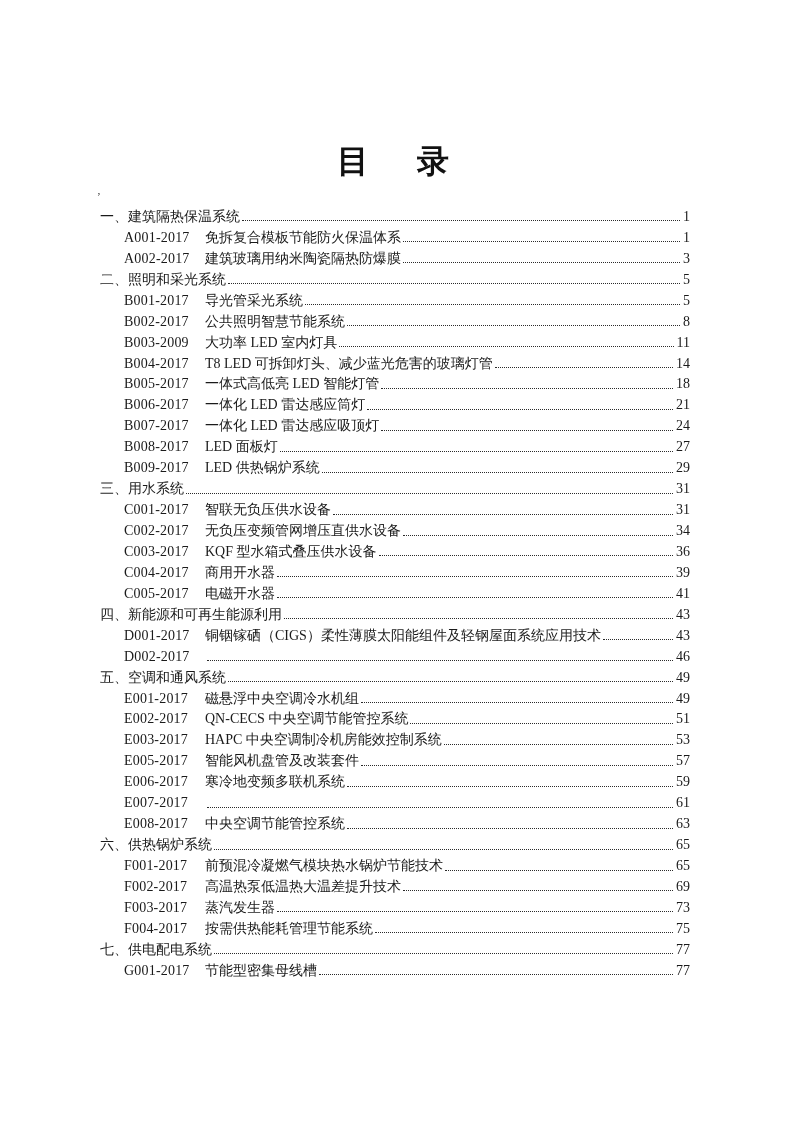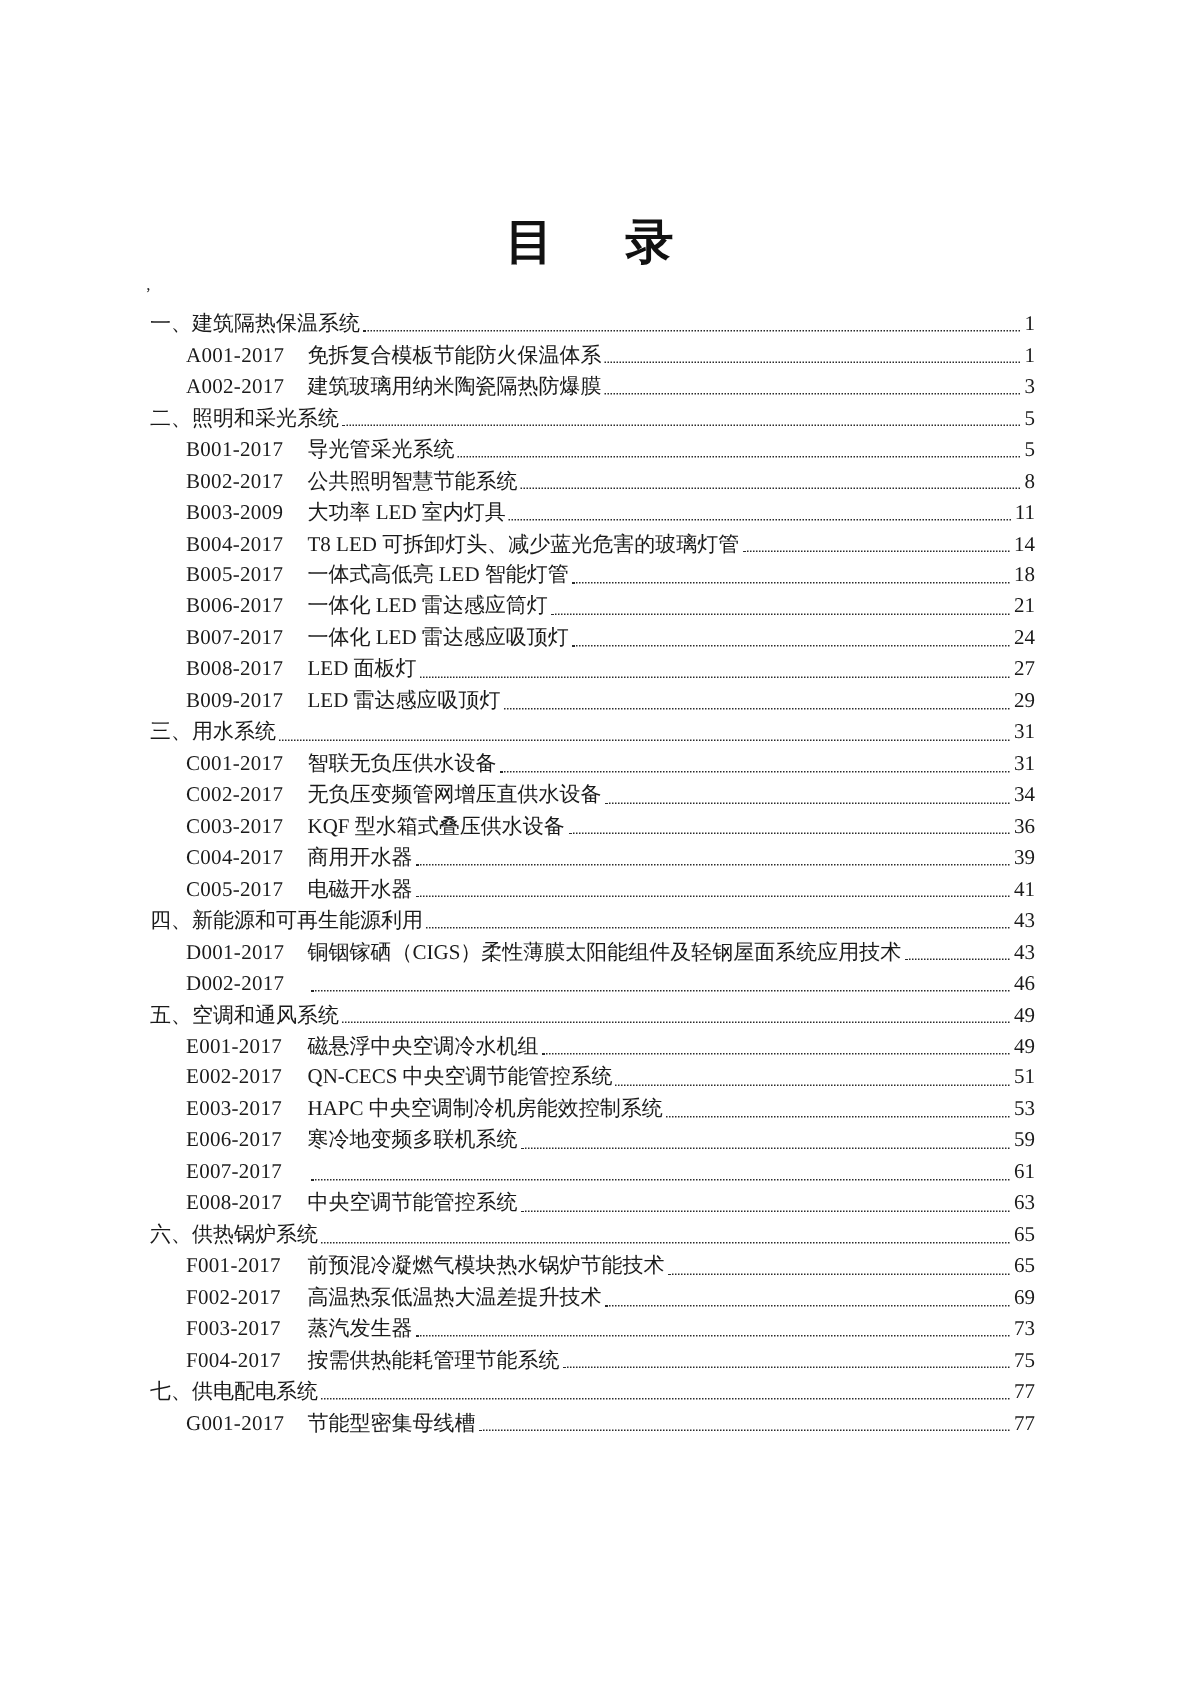--- a/index.html
+++ b/index.html
@@ -148,21 +148,21 @@
     <span class="pagenum">24</span>
   </div>
       <div class="row item">
     <span class="code">B008-2017</span>
     <span class="label">LED 面板灯</span>
     <span class="leader"></span>
     <span class="pagenum">27</span>
   </div>
       <div class="row item">
     <span class="code">B009-2017</span>
-    <span class="label">LED 雷达感应吸顶灯</span>
+    <span class="label">LED 供热锅炉系统</span>
     <span class="leader"></span>
     <span class="pagenum">29</span>
   </div>
       <div class="row section">
 
     <span class="label">三、用水系统</span>
     <span class="leader"></span>
     <span class="pagenum">31</span>
   </div>
       <div class="row item">
@@ -230,20 +230,26 @@
     <span class="leader"></span>
     <span class="pagenum">51</span>
   </div>
       <div class="row item">
     <span class="code">E003-2017</span>
     <span class="label">HAPC 中央空调制冷机房能效控制系统</span>
     <span class="leader"></span>
     <span class="pagenum">53</span>
   </div>
       <div class="row item">
+    <span class="code">E005-2017</span>
+    <span class="label">智能风机盘管及改装套件</span>
+    <span class="leader"></span>
+    <span class="pagenum">57</span>
+  </div>
+      <div class="row item">
     <span class="code">E006-2017</span>
     <span class="label">寒冷地变频多联机系统</span>
     <span class="leader"></span>
     <span class="pagenum">59</span>
   </div>
       <div class="row item">
     <span class="code">E007-2017</span>
     <span class="leader"></span>
     <span class="pagenum">61</span>
   </div>

